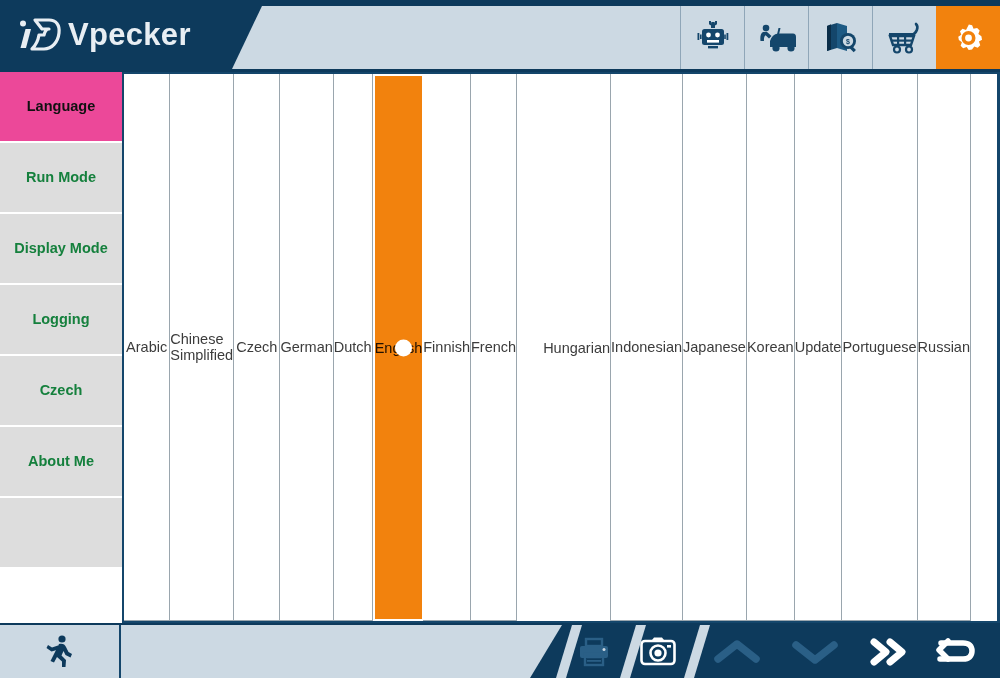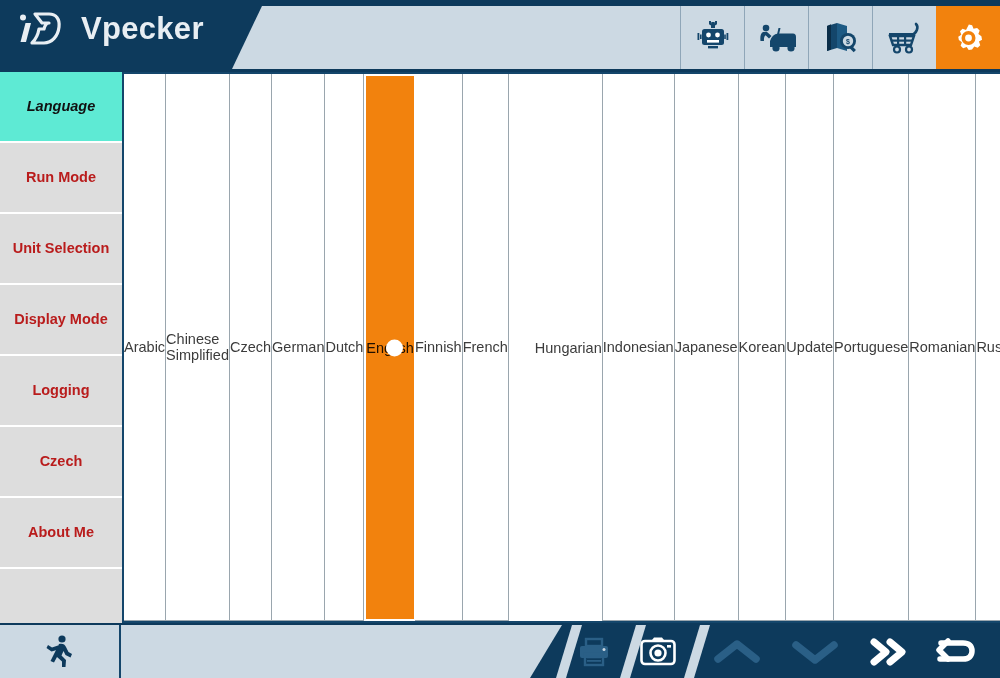--- a/index.html
+++ b/index.html
@@ -15,21 +15,21 @@
     position: absolute; left: 0; top: 0; width: 1000px; height: 72px;
     background: #0d3a5c; overflow: hidden;
   }
   .header-tab-shape {
     position: absolute; left: 232px; top: 6px; width: 450px; height: 63px;
     background: #ccd9e3;
     clip-path: polygon(30px 0, 450px 0, 450px 63px, 0 63px);
   }
   .logo-wrap {
     position: absolute; left: 16px; top: 12px; height: 46px;
-    display: flex; gap: 19px;
+    display: flex; align-items: center; gap: 6px;
   }
   .logo-mark { width: 46px; height: 34px; display:block; }
   .logo-text {
     color: #e8eef3; font-size: 31px; font-weight: bold;
     letter-spacing: 0.3px; line-height: 34px;
     font-family: "Liberation Sans", sans-serif;
   }
   .header-icons {
     position: absolute; right: 0; top: 6px; height: 63px; display: flex;
   }
@@ -43,24 +43,24 @@
 
   
   .sidebar {
     position: absolute; left: 0; top: 72px; width: 122px; height: 551px;
     background: #ffffff;
   }
   .side-item {
     height: 71px; background: #dddddd;
     border-bottom: 2px solid #ffffff;
     display: flex; align-items: center; justify-content: center;
-    color: #b91c1c; font-size: 14.5px; font-weight: bold;
+    color: #15803d; font-size: 14.5px; font-weight: bold;
     text-align: center; line-height: 1.15; padding: 0 3px;
   }
-  .side-item.active { background: #5eead4; color: #111111; font-style: italic; }
+  .side-item.active { background: #ec4899; color: #111111; }
   .side-item.empty { color: transparent; }
 
   
   .grid-area {
     position: absolute; left: 122px; top: 72px; width: 878px; height: 551px;
     background: #ffffff;
     border-left: 2px solid #14466b;
     border-top: 2px solid #14466b;
     border-right: 3px solid #14466b;
     border-bottom: 2px solid #14466b;
@@ -218,23 +218,20 @@
   </div>
 
   <div class="sidebar">
     <div class="side-item active">
       <span>Language</span>
     </div>
     <div class="side-item">
       <span>Run Mode</span>
     </div>
     <div class="side-item">
-      <span>Unit Selection</span>
-    </div>
-    <div class="side-item">
       <span>Display Mode</span>
     </div>
     <div class="side-item">
       <span>Logging</span>
     </div>
     <div class="side-item">
       <span>Czech</span>
     </div>
     <div class="side-item">
       <span>About Me</span>
@@ -283,23 +280,20 @@
           <span>Japanese</span>
         </div>
       <div class="cell">
           <span>Korean</span>
         </div>
       <div class="cell">
           <span>Update</span>
         </div>
       <div class="cell">
           <span>Portuguese</span>
-        </div>
-      <div class="cell">
-          <span>Romanian</span>
         </div>
       <div class="cell">
           <span>Russian</span>
         </div>
 
       <div class="cell col3 blank">
           <span></span>
         </div>
       <div class="cell col3 blank lastrow">
           <span></span>

